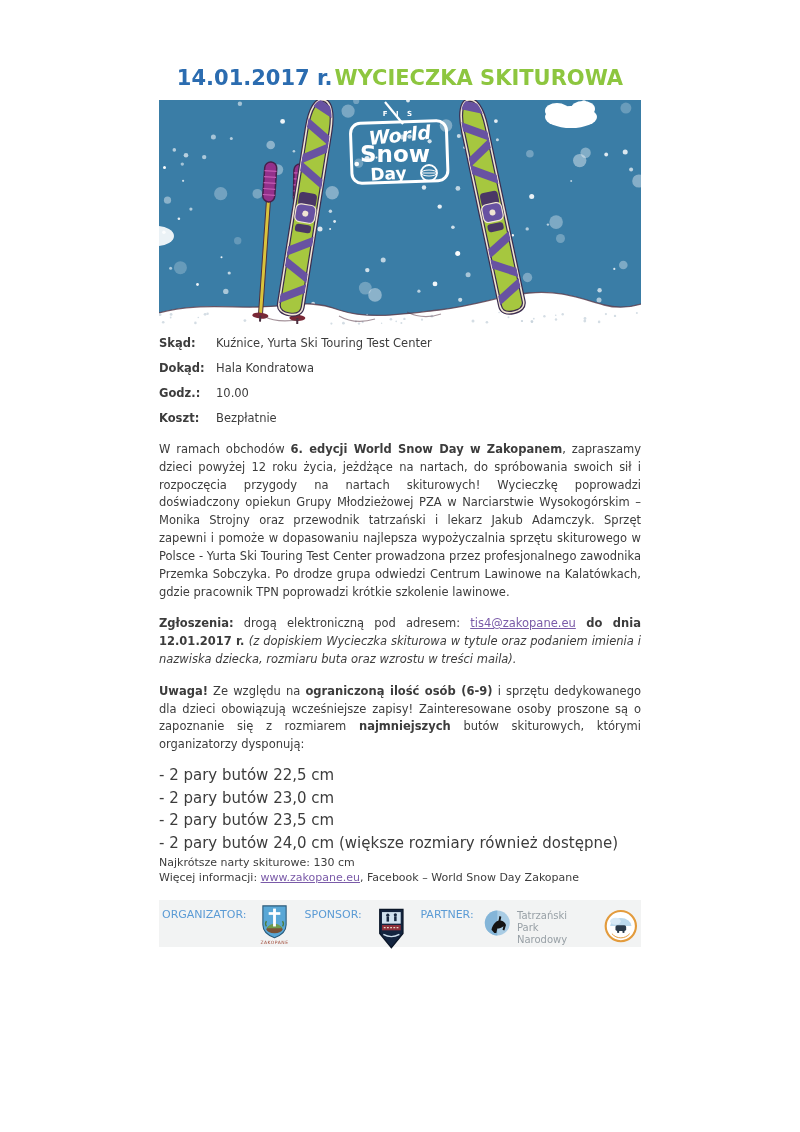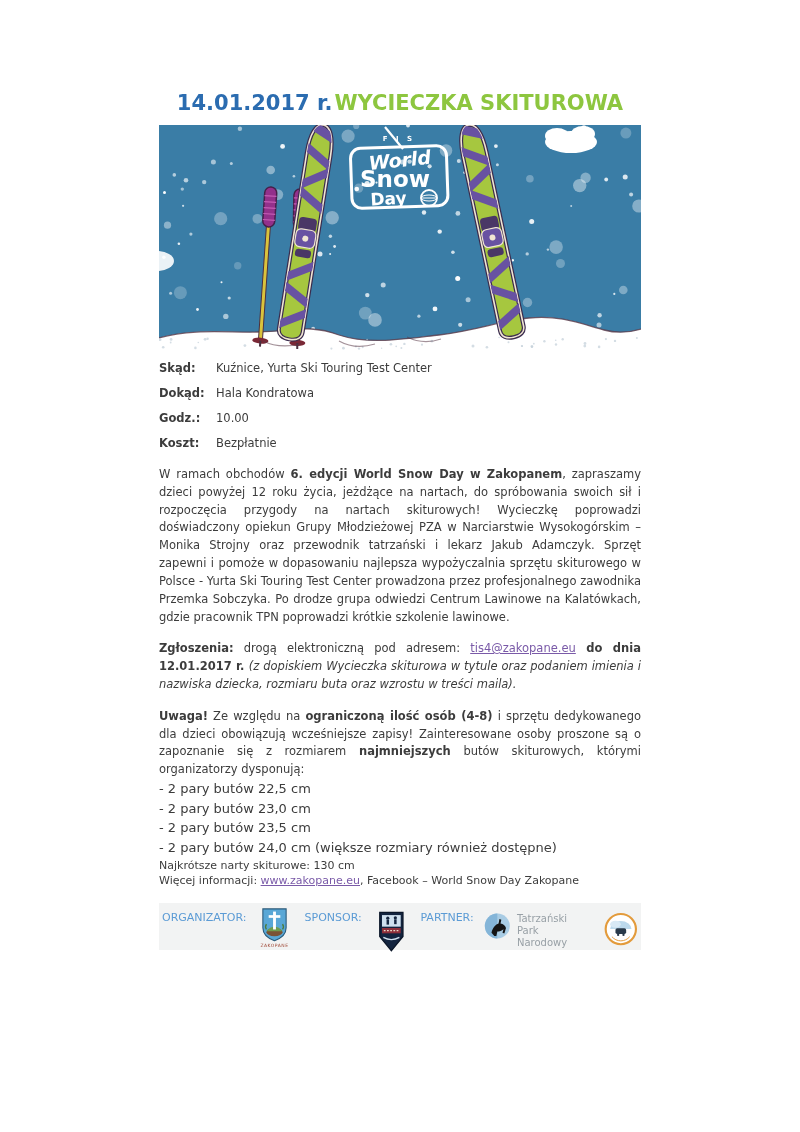--- a/index.html
+++ b/index.html
@@ -2,21 +2,21 @@
 <html><head>
 <meta charset="utf-8">
 <style>
   * { margin:0; padding:0; box-sizing:border-box; }
   html,body { background:#ffffff; }
   body {
     width:800px; height:1132px; position:relative; overflow:hidden;
     font-family:"DejaVu Sans","Liberation Sans",sans-serif;
     color:#3c3c3c;
   }
-  .container { width:482px; margin:0 auto; padding-top:90px; }
+  .container { width:482px; margin:0 auto; padding-top:65px; }
 
   
   .title { text-align:center; font-size:21px; font-weight:bold; line-height:26px; letter-spacing:0; }
   .t-date { color:#2b6cb0; margin-right:2px; }
   .t-green { color:#8dc63f; }
   .t-line2 { display:block; color:#8dc63f; }
 
   
   .illustration { margin-top:9px; width:574px; height:226px; line-height:0; }
 
@@ -25,21 +25,21 @@
   .drow { margin-bottom:7px; line-height:18px; }
   .drow dt { display:inline-block; width:57px; font-weight:bold; }
   .drow dd { display:inline; }
 
   
   .para { margin-top:14px; font-size:11.5px; line-height:1.55; text-align:justify; }
   .para b { font-weight:bold; }
   .para i { font-style:italic; }
   a.plink { color:#7a5aa8; text-decoration:underline; }
 
-  .boot-list { margin-top:0; list-style:none; font-size:13px; line-height:1.5; }
+  .boot-list { margin-top:10px; list-style:none; font-size:15px; line-height:1.5; }
   .note { margin-top:2px; font-size:11px; }
 
   
   .footer { margin-top:16px; background:#f2f3f3; height:47px; display:flex; align-items:flex-start;
             padding:5px 2px 0 3px; overflow:visible; }
   .footer-label { font-size:11px; color:#5b9bd5; margin-top:3px; white-space:nowrap; }
   .logo-stack { display:flex; flex-direction:column; align-items:center; }
   .crest-caption { font-size:4.5px; color:#a04a38; letter-spacing:0.5px; margin-top:1px; }
   .tpn-group { display:flex; align-items:flex-start; }
   .tpn-text { font-size:10px; color:#98a0a6; line-height:1.2; margin-left:5px; margin-top:5px; }
@@ -281,21 +281,21 @@
     <div class="drow"><dt>Skąd:</dt><dd>Kuźnice, Yurta Ski Touring Test Center</dd></div>
     <div class="drow"><dt>Dokąd:</dt><dd>Hala Kondratowa</dd></div>
     <div class="drow"><dt>Godz.:</dt><dd>10.00</dd></div>
     <div class="drow"><dt>Koszt:</dt><dd>Bezpłatnie</dd></div>
   </dl>
 
   <p class="para"><span>W ramach obchodów </span><b>6. edycji World Snow Day w Zakopanem</b><span>, zapraszamy dzieci powyżej 12 roku życia, jeżdżące na nartach, do spróbowania swoich sił i rozpoczęcia przygody na nartach skiturowych! Wycieczkę poprowadzi doświadczony opiekun Grupy Młodzieżowej PZA w Narciarstwie Wysokogórskim – Monika Strojny oraz przewodnik tatrzański i lekarz Jakub Adamczyk. Sprzęt zapewni i pomoże w dopasowaniu najlepsza wypożyczalnia sprzętu skiturowego w Polsce - Yurta Ski Touring Test Center prowadzona przez profesjonalnego zawodnika Przemka Sobczyka. Po drodze grupa odwiedzi Centrum Lawinowe na Kalatówkach, gdzie pracownik TPN poprowadzi krótkie szkolenie lawinowe.</span></p>
 
   <p class="para"><b>Zgłoszenia:</b><span> drogą elektroniczną pod adresem: </span><a class="plink" href="#">tis4@zakopane.eu</a><b> do dnia 12.01.2017 r. </b><i>(z dopiskiem Wycieczka skiturowa w tytule oraz podaniem imienia i nazwiska dziecka, rozmiaru buta oraz wzrostu w treści maila).</i></p>
 
-  <p class="para"><b>Uwaga!</b><span> Ze względu na </span><b>ograniczoną ilość osób (4-8)</b><span> i sprzętu dedykowanego dla dzieci obowiązują wcześniejsze zapisy! Zainteresowane osoby proszone są o zapoznanie się z rozmiarem </span><b>najmniejszych</b><span> butów skiturowych, którymi organizatorzy dysponują:</span></p>
+  <p class="para"><b>Uwaga!</b><span> Ze względu na </span><b>ograniczoną ilość osób (6-9)</b><span> i sprzętu dedykowanego dla dzieci obowiązują wcześniejsze zapisy! Zainteresowane osoby proszone są o zapoznanie się z rozmiarem </span><b>najmniejszych</b><span> butów skiturowych, którymi organizatorzy dysponują:</span></p>
 
   <ul class="boot-list">
     <li>- 2 pary butów 22,5 cm</li>
     <li>- 2 pary butów 23,0 cm</li>
     <li>- 2 pary butów 23,5 cm</li>
     <li>- 2 pary butów 24,0 cm (większe rozmiary również dostępne)</li>
   </ul>
 
   <p class="note">Najkrótsze narty skiturowe: 130 cm</p>
 

